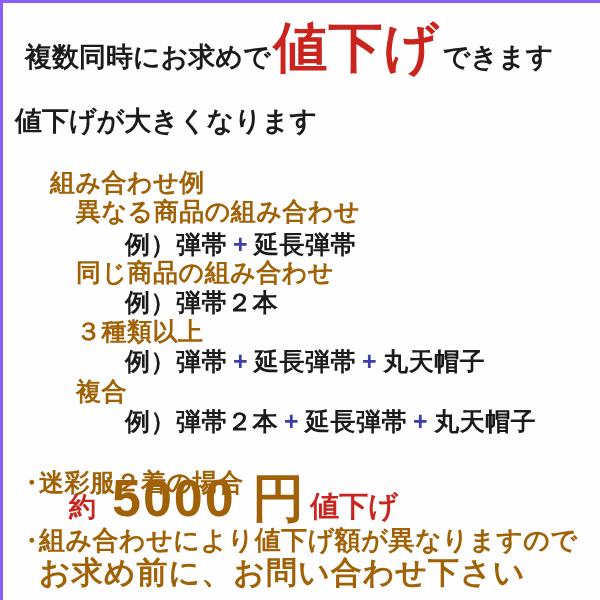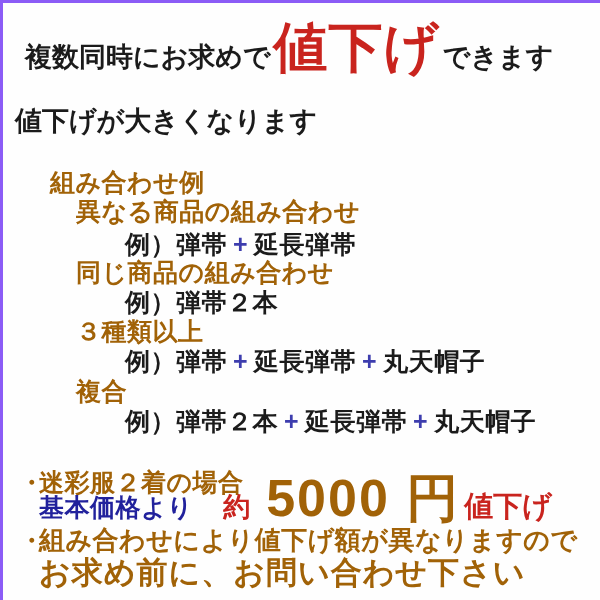--- a/index.html
+++ b/index.html
@@ -90,21 +90,20 @@
   </div>
 
   <div class="abs combo-heading h3 bold t-navy">複合</div>
   <div class="abs combo-example e3 bold t-black">
     <span>例）</span><span>弾帯２本</span><span class="plus">+</span><span>延長弾帯</span><span class="plus">+</span><span>丸天帽子</span>
   </div>
 
   <div class="abs bullet bullet-1 bold t-navy">・</div>
   <div class="abs note1-l1 bold t-navy">迷彩服２着の場合</div>
   <div class="abs note1-l2">
-    <span class="prefix">基本価格より</span>
     <span class="approx">約</span>
     <span class="amount">5000 円</span>
     <span class="suffix">値下げ</span>
   </div>
 
   <div class="abs bullet bullet-2 bold t-navy">・</div>
   <div class="abs note2-l1 bold t-navy">組み合わせにより値下げ額が異なりますので</div>
   <div class="abs note2-l2 bold t-navy">お求め前に、お問い合わせ下さい</div>
 
 </div>

